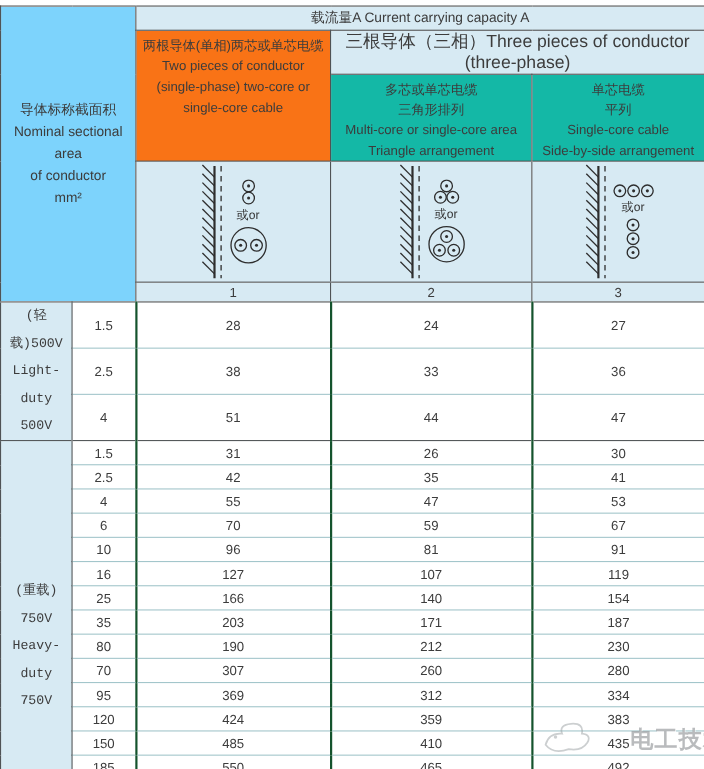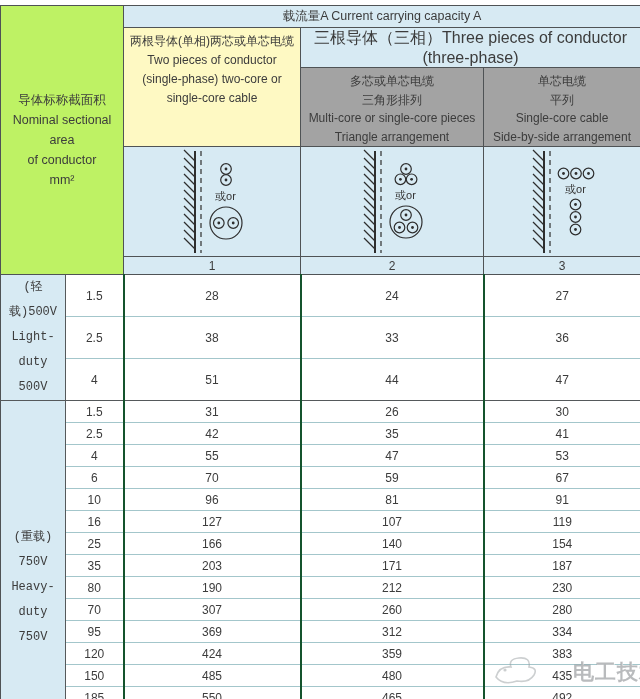--- a/index.html
+++ b/index.html
@@ -17,44 +17,44 @@
   td{padding:0;text-align:center;vertical-align:middle;overflow:hidden;font-size:12px;}
 
   
   tr.r-title{height:22px}
   tr.r-band2{height:27px}
   tr.r-band3{height:76px}
   tr.r-icons{height:110px}
   tr.r-nums{height:18px}
   tr.data-row{height:22px}
   .left-head{
-    background:#bef264;
+    background:#7dd3fc;
     border-right:1px solid #4f5355;
     border-bottom:1px solid #4f5355;
   }
   .left-head div{line-height:20px;font-size:12.5px;}
   .title-cell{
     background:#d7eaf3;
     border-bottom:1px solid #4f5355;
     font-size:12.5px;
     margin-top:10px;
   }
   .c1-head{
-    background:#fef9c3;
+    background:#f97316;
     border-right:1px solid #4f5355;
     vertical-align:top;padding-top:4px;
   }
   .c1-head div{line-height:19px;}
   .c23-head{
     background:#d7eaf3;
     border-bottom:1px solid #4f5355;
     font-size:16px;
   }
   .sub-head{
-    background:#a3a3a3;
+    background:#14b8a6;
     vertical-align:top;padding-top:4px;
   }
   .sub-head div{line-height:18.5px;}
   .sub-head + .sub-head{border-left:1px solid #4f5355;margin-top:48px;}
 
   tr.r-icons td{
     background:#d7eaf3;
     border-top:1px solid #4f5355;
     border-bottom:1px solid #4f5355;
   }
@@ -123,21 +123,21 @@
           <div>Two pieces of conductor</div>
           <div>(single-phase) two-core or</div>
           <div>single-core cable</div>
         </td>
         <td class="c23-head" colspan="2">三根导体（三相）Three pieces of conductor (three-phase)</td>
       </tr>
       <tr class="r-band3">
         <td class="sub-head">
           <div>多芯或单芯电缆</div>
           <div>三角形排列</div>
-          <div>Multi-core or single-core pieces</div>
+          <div>Multi-core or single-core area</div>
           <div>Triangle arrangement</div>
         </td>
         <td class="sub-head">
           <div>单芯电缆</div>
           <div>平列</div>
           <div>Single-core cable</div>
           <div>Side-by-side arrangement</div>
         </td>
       </tr>
       <tr class="r-icons">
@@ -360,21 +360,21 @@
         </tr>
         <tr class="data-row">
           <td class="size-cell">120</td>
           <td class="val-cell">424</td>
           <td class="val-cell">359</td>
           <td class="val-cell">383</td>
         </tr>
         <tr class="data-row">
           <td class="size-cell">150</td>
           <td class="val-cell">485</td>
-          <td class="val-cell">480</td>
+          <td class="val-cell">410</td>
           <td class="val-cell">435</td>
         </tr>
         <tr class="data-row">
           <td class="size-cell">185</td>
           <td class="val-cell">550</td>
           <td class="val-cell">465</td>
           <td class="val-cell">492</td>
         </tr>
         <tr class="data-row">
           <td class="size-cell">240</td>

